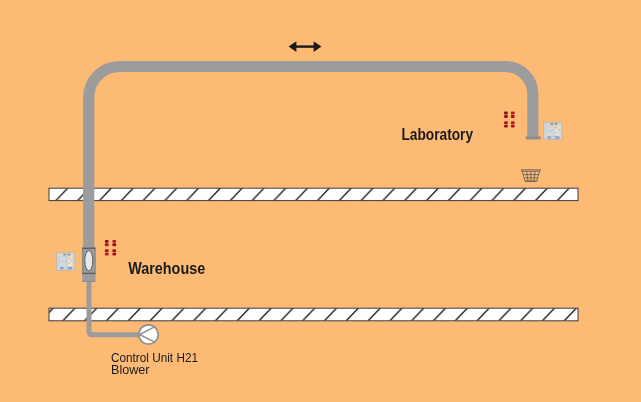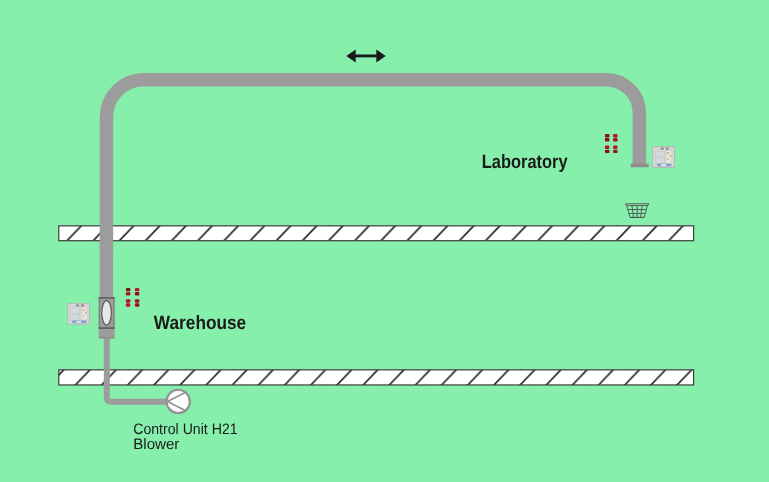--- a/index.html
+++ b/index.html
@@ -1,16 +1,16 @@
 <!DOCTYPE html>
 <html><head>
 <meta charset="utf-8">
 <style>
   html,body{margin:0;padding:0;background:#ffffff;}
-  #page{position:relative;width:641px;height:402px;background:#86efac;overflow:hidden;
+  #page{position:relative;width:641px;height:402px;background:#fdba74;overflow:hidden;
         font-family:"Liberation Sans", sans-serif;}
   svg{position:absolute;left:0;top:0;}
 </style>
 </head>
 <body>
 <div id="page">
 <svg width="641" height="402" viewBox="0 0 641 402">
   <defs>
     <pattern id="hatch" patternUnits="userSpaceOnUse" width="21.8" height="12.4" x="56.5" y="188.2">
       <path d="M -6 18 L 16 -5 M 15.8 18 L 37.8 -5 M -27.8 18 L -5.8 -5" stroke="#1c1c1c" stroke-width="1.35" fill="none"></path>

